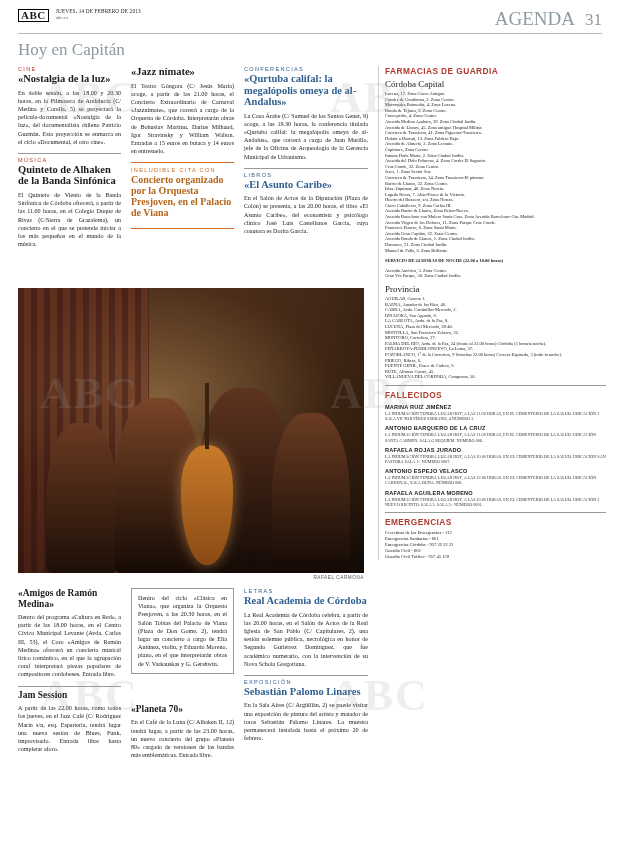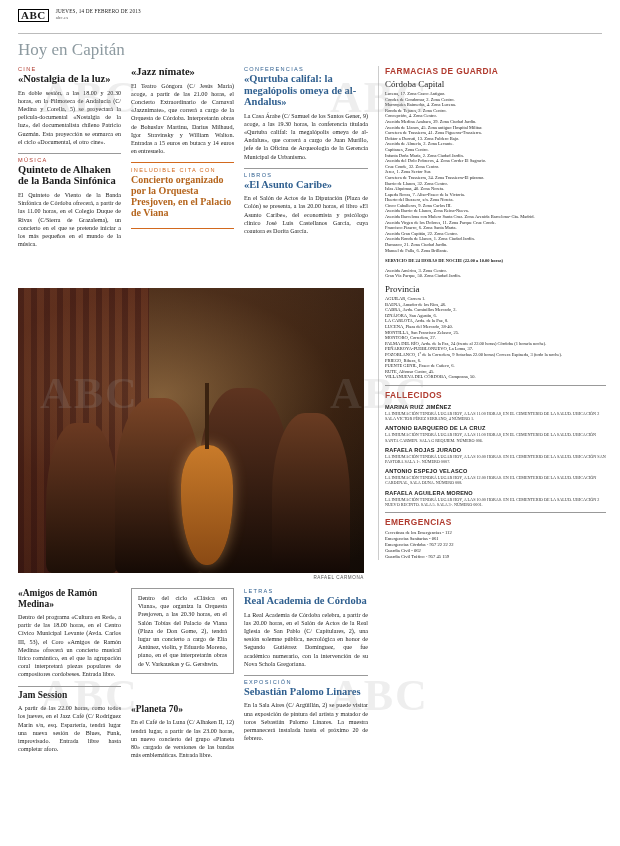--- a/index.html
+++ b/index.html
@@ -163,20 +163,24 @@
 <div class="wm" style="left:40px;  top:670px;">ABC</div>
 <div class="wm" style="left:330px; top:670px;">ABC</div>
 
 <div class="masthead">
   <div class="mast-left">
     <div class="mast-logo">ABC</div>
     <div>
       <div class="mast-date">JUEVES, 14 DE FEBRERO DE 2013</div>
       <div class="mast-sub">abc.es</div>
     </div>
+  </div>
+  <div class="mast-right">
+    <div class="mast-agenda">AGENDA</div>
+    <div class="mast-page">31</div>
   </div>
 </div>
 <div class="mast-rule"></div>
 
 <div class="page">
   <h1 class="section-title">Hoy en Capitán</h1>
 
   <div class="cols">
 
     <div class="col-inner">

